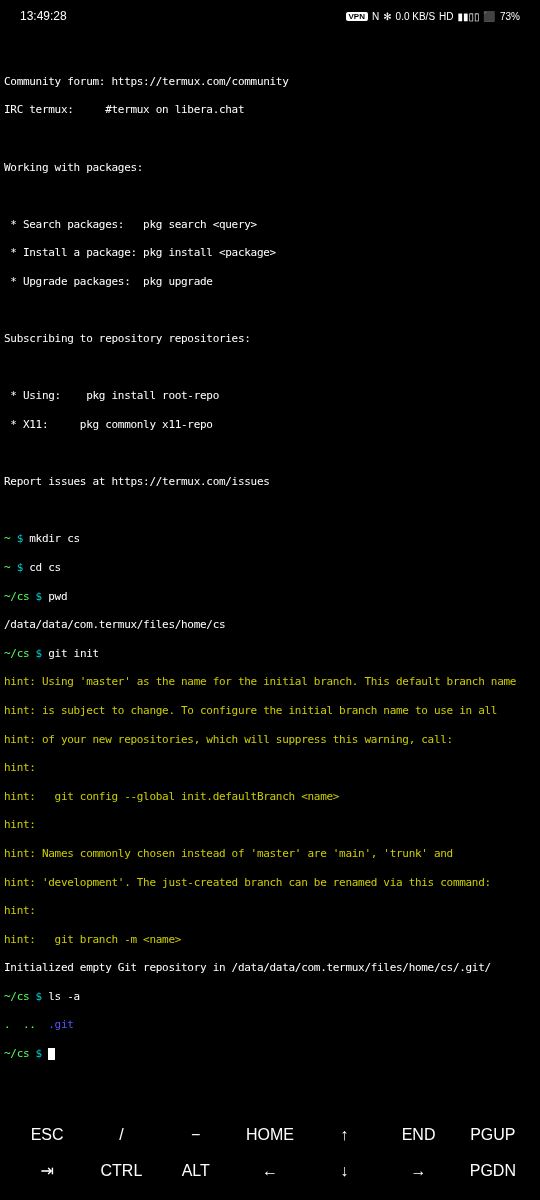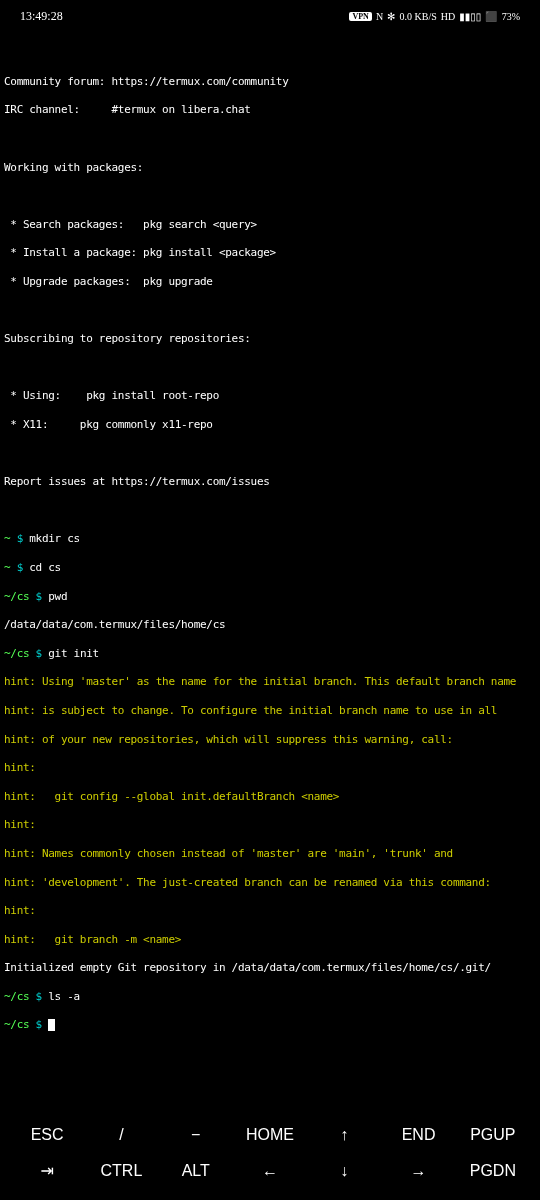--- a/index.html
+++ b/index.html
@@ -13,21 +13,21 @@
     overflow: hidden;
     position: relative;
   }
   .status-bar {
     display: flex;
     justify-content: space-between;
     align-items: center;
     padding: 8px 20px;
     height: 32px;
     font-size: 12px;
-    font-family: Liberation Serif, serif;
+    font-family: Liberation Sans, sans-serif;
   }
   .status-left { font-weight: 500; }
   .status-right { display: flex; align-items: center; gap: 4px; font-size: 10px; padding-left: 10px; }
   .terminal {
     padding: 0 4px;
     line-height: 1.3;
     white-space: pre;
     font-size: 11px;
     letter-spacing: -0.3px;
   }
@@ -83,21 +83,21 @@
     <span>HD</span>
     <span>▮▮▯▯</span>
     <span>⬛</span>
     <span>73%</span>
   </div>
 </div>
 
 <div class="terminal">
 <div> </div>
 <div><span>Community forum: </span><span>https://termux.com/community</span></div>
-<div><span>IRC channel:     </span><span>#termux on libera.chat</span></div>
+<div><span>IRC termux:     </span><span>#termux on libera.chat</span></div>
 <div> </div>
 <div>Working with packages:</div>
 <div> </div>
 <div> * Search packages:   pkg search &lt;query&gt;</div>
 <div> * Install a package: pkg install &lt;package&gt;</div>
 <div> * Upgrade packages:  pkg upgrade</div>
 <div> </div>
 <div>Subscribing to repository repositories:</div>
 <div> </div>
 <div> * Using:    pkg install root-repo</div>
@@ -115,20 +115,21 @@
 <div class="yellow">hint: of your new repositories, which will suppress this warning, call:</div>
 <div class="yellow">hint:</div>
 <div class="yellow">hint:   git config --global init.defaultBranch &lt;name&gt;</div>
 <div class="yellow">hint:</div>
 <div class="yellow">hint: Names commonly chosen instead of 'master' are 'main', 'trunk' and</div>
 <div class="yellow">hint: 'development'. The just-created branch can be renamed via this command:</div>
 <div class="yellow">hint:</div>
 <div class="yellow">hint:   git branch -m &lt;name&gt;</div>
 <div>Initialized empty Git repository in /data/data/com.termux/files/home/cs/.git/</div>
 <div><span class="green">~/cs</span><span class="cyan"> $ </span><span>ls -a</span></div>
+<div><span class="green">.  ..  </span><span class="blue">.git</span></div>
 <div><span class="green">~/cs</span><span class="cyan"> $ </span><span class="cursor"></span></div>
 </div>
 
 <div class="keyrow keyrow1">
   <div class="key">ESC</div>
   <div class="key">/</div>
   <div class="key">−</div>
   <div class="key">HOME</div>
   <div class="key">↑</div>
   <div class="key">END</div>

